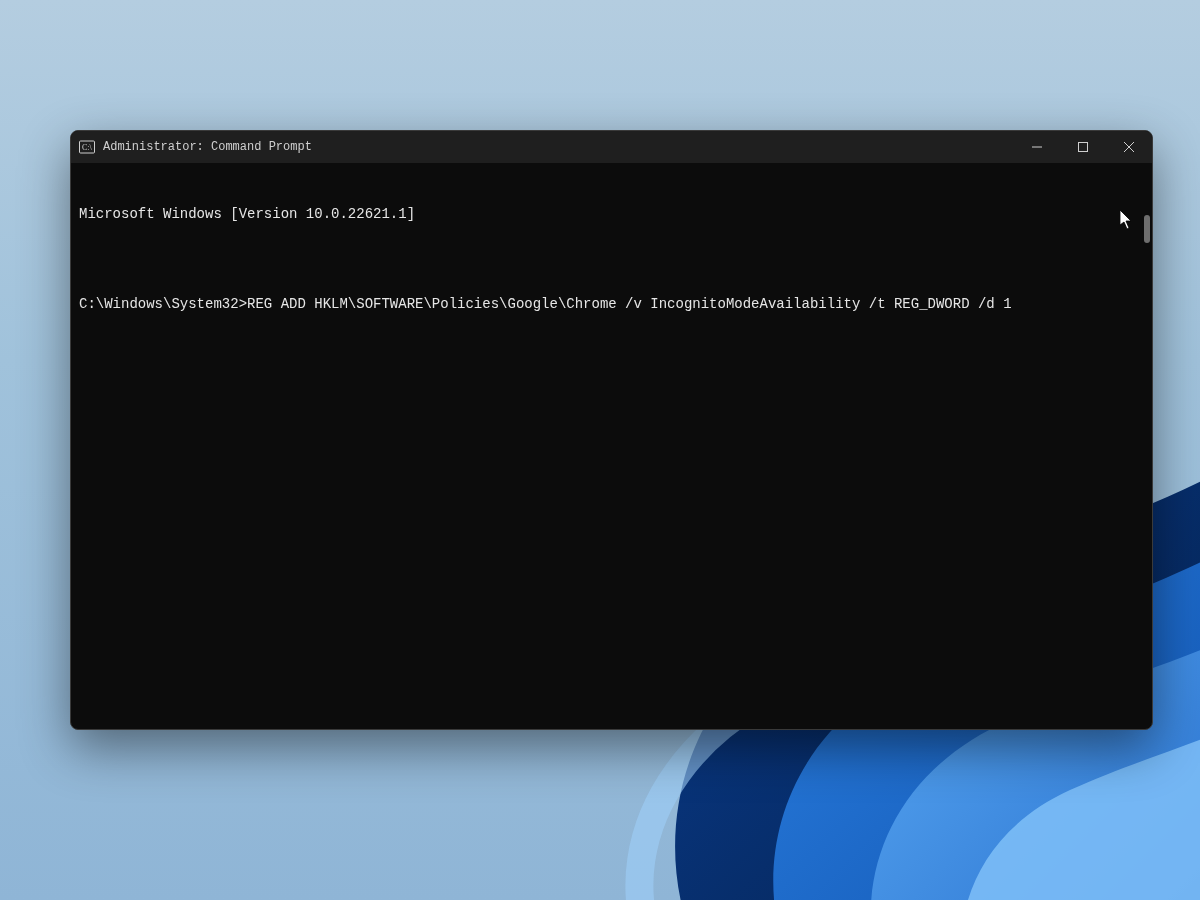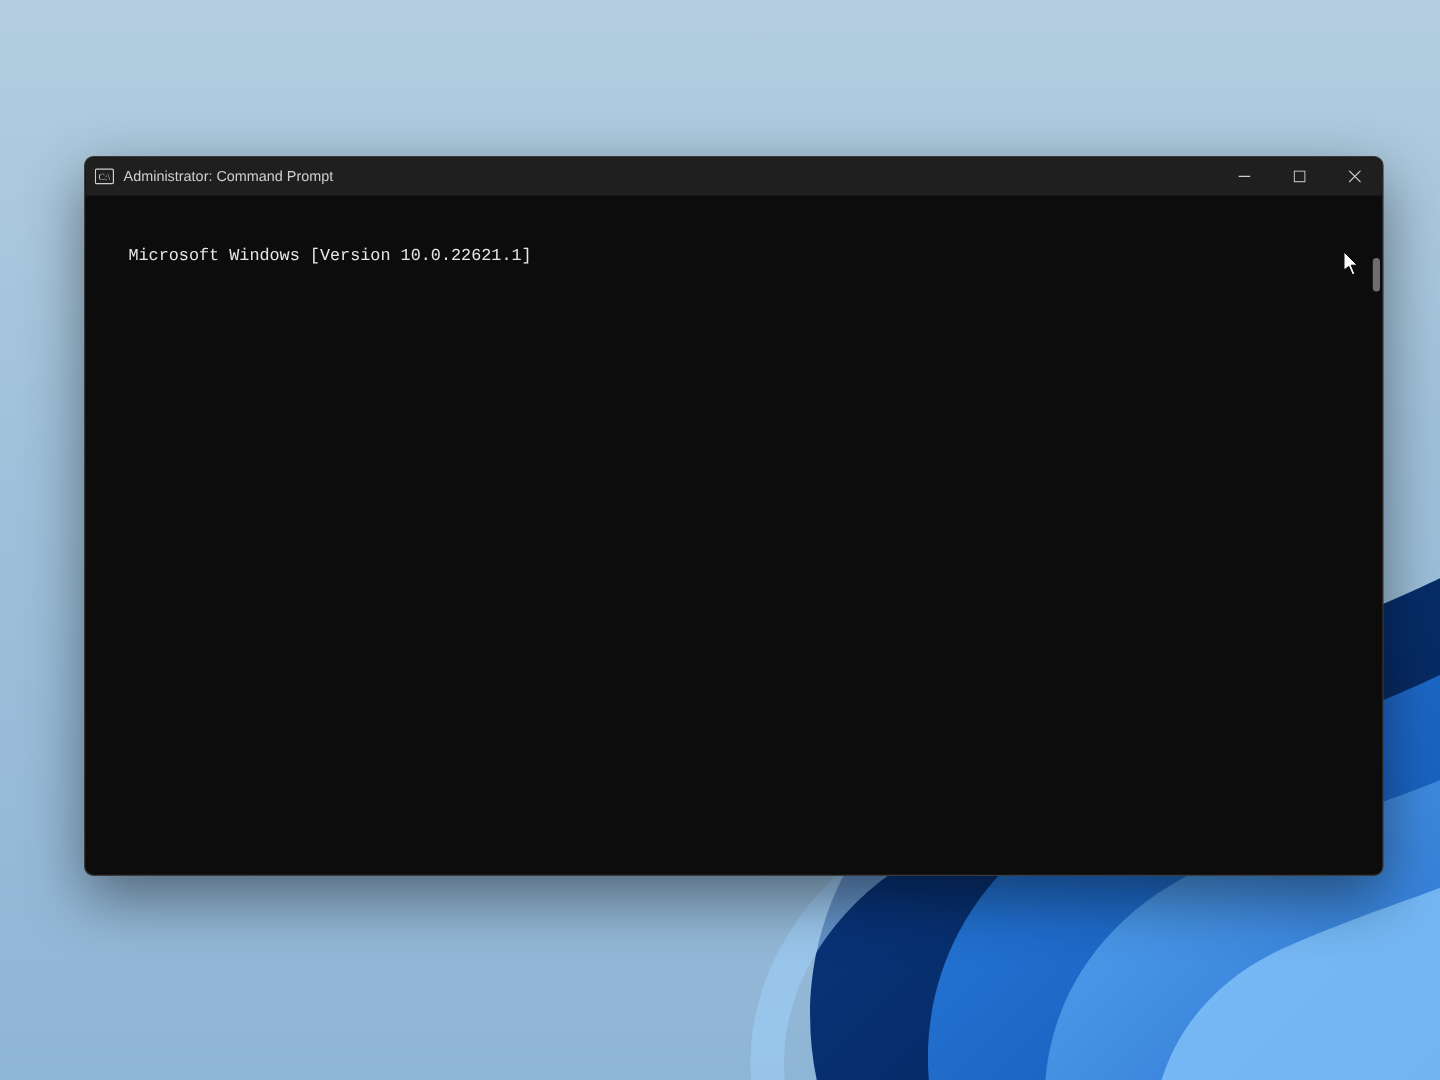--- a/index.html
+++ b/index.html
@@ -35,39 +35,38 @@
       display: flex; align-items: center;
       color: #cfcfcf;
       font-size: 12px;
       user-select: none;
     }
     .titlebar-icon {
       width: 16px; height: 16px;
       margin: 0 8px;
       display: flex; align-items: center; justify-content: center;
     }
-    .titlebar-title { flex: 0 0 auto; }
+    .titlebar-title { flex: 0 0 auto; font-family: Liberation Mono, monospace; }
     .titlebar-spacer { flex: 1; }
     .win-btn {
       width: 46px; height: 32px;
       display: flex; align-items: center; justify-content: center;
       color: #cfcfcf;
     }
     .win-btn svg { width: 10px; height: 10px; }
     .terminal-body {
       flex: 1;
       position: relative;
       padding: 6px 8px;
       color: #e6e6e6;
       font-family: Consolas, 'Courier New', monospace;
       font-size: 14px;
       line-height: 18px;
       white-space: pre;
       overflow: hidden;
-      margin-left: 28px;
     }
     .terminal-line { display: block; }
     .scroll-indicator {
       position: absolute;
       right: 2px; top: 52px;
       width: 6px; height: 28px;
       background: #6e6e6e;
       border-radius: 3px;
     }
     .cursor-pointer {
@@ -128,20 +127,21 @@
       <svg viewBox="0 0 10 10">
           <line x1="0" y1="0" x2="10" y2="10" stroke="currentColor" stroke-width="1"></line>
           <line x1="10" y1="0" x2="0" y2="10" stroke="currentColor" stroke-width="1"></line>
         </svg>
     </div>
   </div>
 
   <div class="terminal-body">
     <span class="terminal-line">Microsoft Windows [Version 10.0.22621.1]</span>
     <span class="terminal-line"></span>
+    <span class="terminal-line"><span>C:\Windows\System32&gt;</span><span>REG ADD HKLM\SOFTWARE\Policies\Google\Chrome /v IncognitoModeAvailability /t REG_DWORD /d 1</span></span>
     <div class="scroll-indicator"></div>
   </div>
 </div>
 
 <div class="cursor-pointer">
   <svg viewBox="0 0 14 20">
       <path d="M0 0 L0 15 L4 12 L7 19 L9 18 L6 11 L11 11 Z" fill="#fff" stroke="#000" stroke-width="0.8"></path>
     </svg>
 </div>
 

